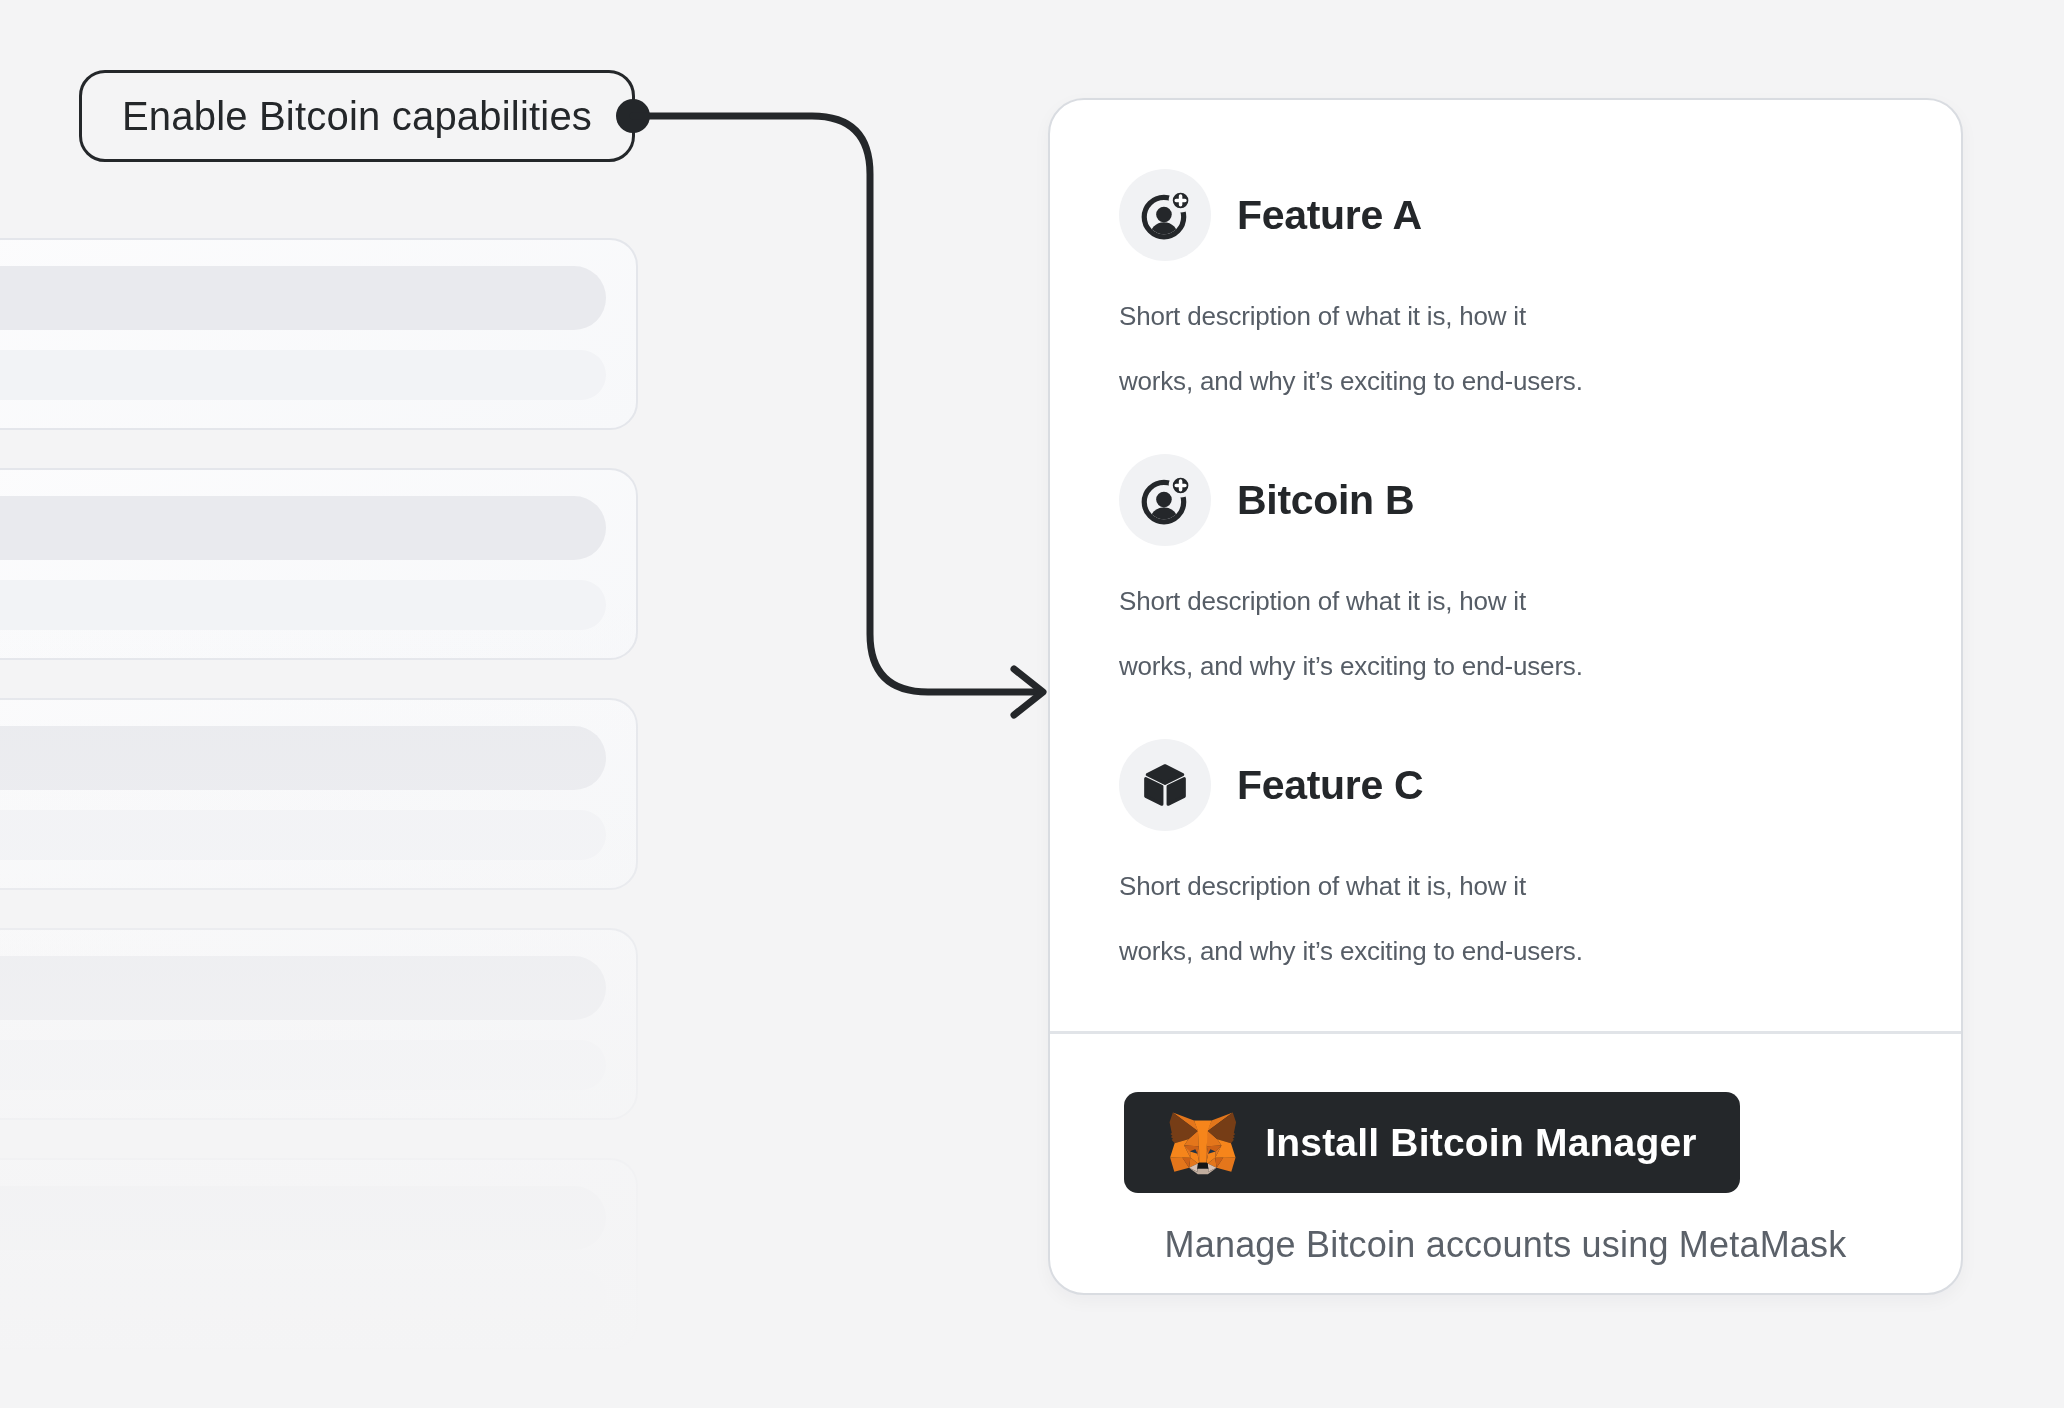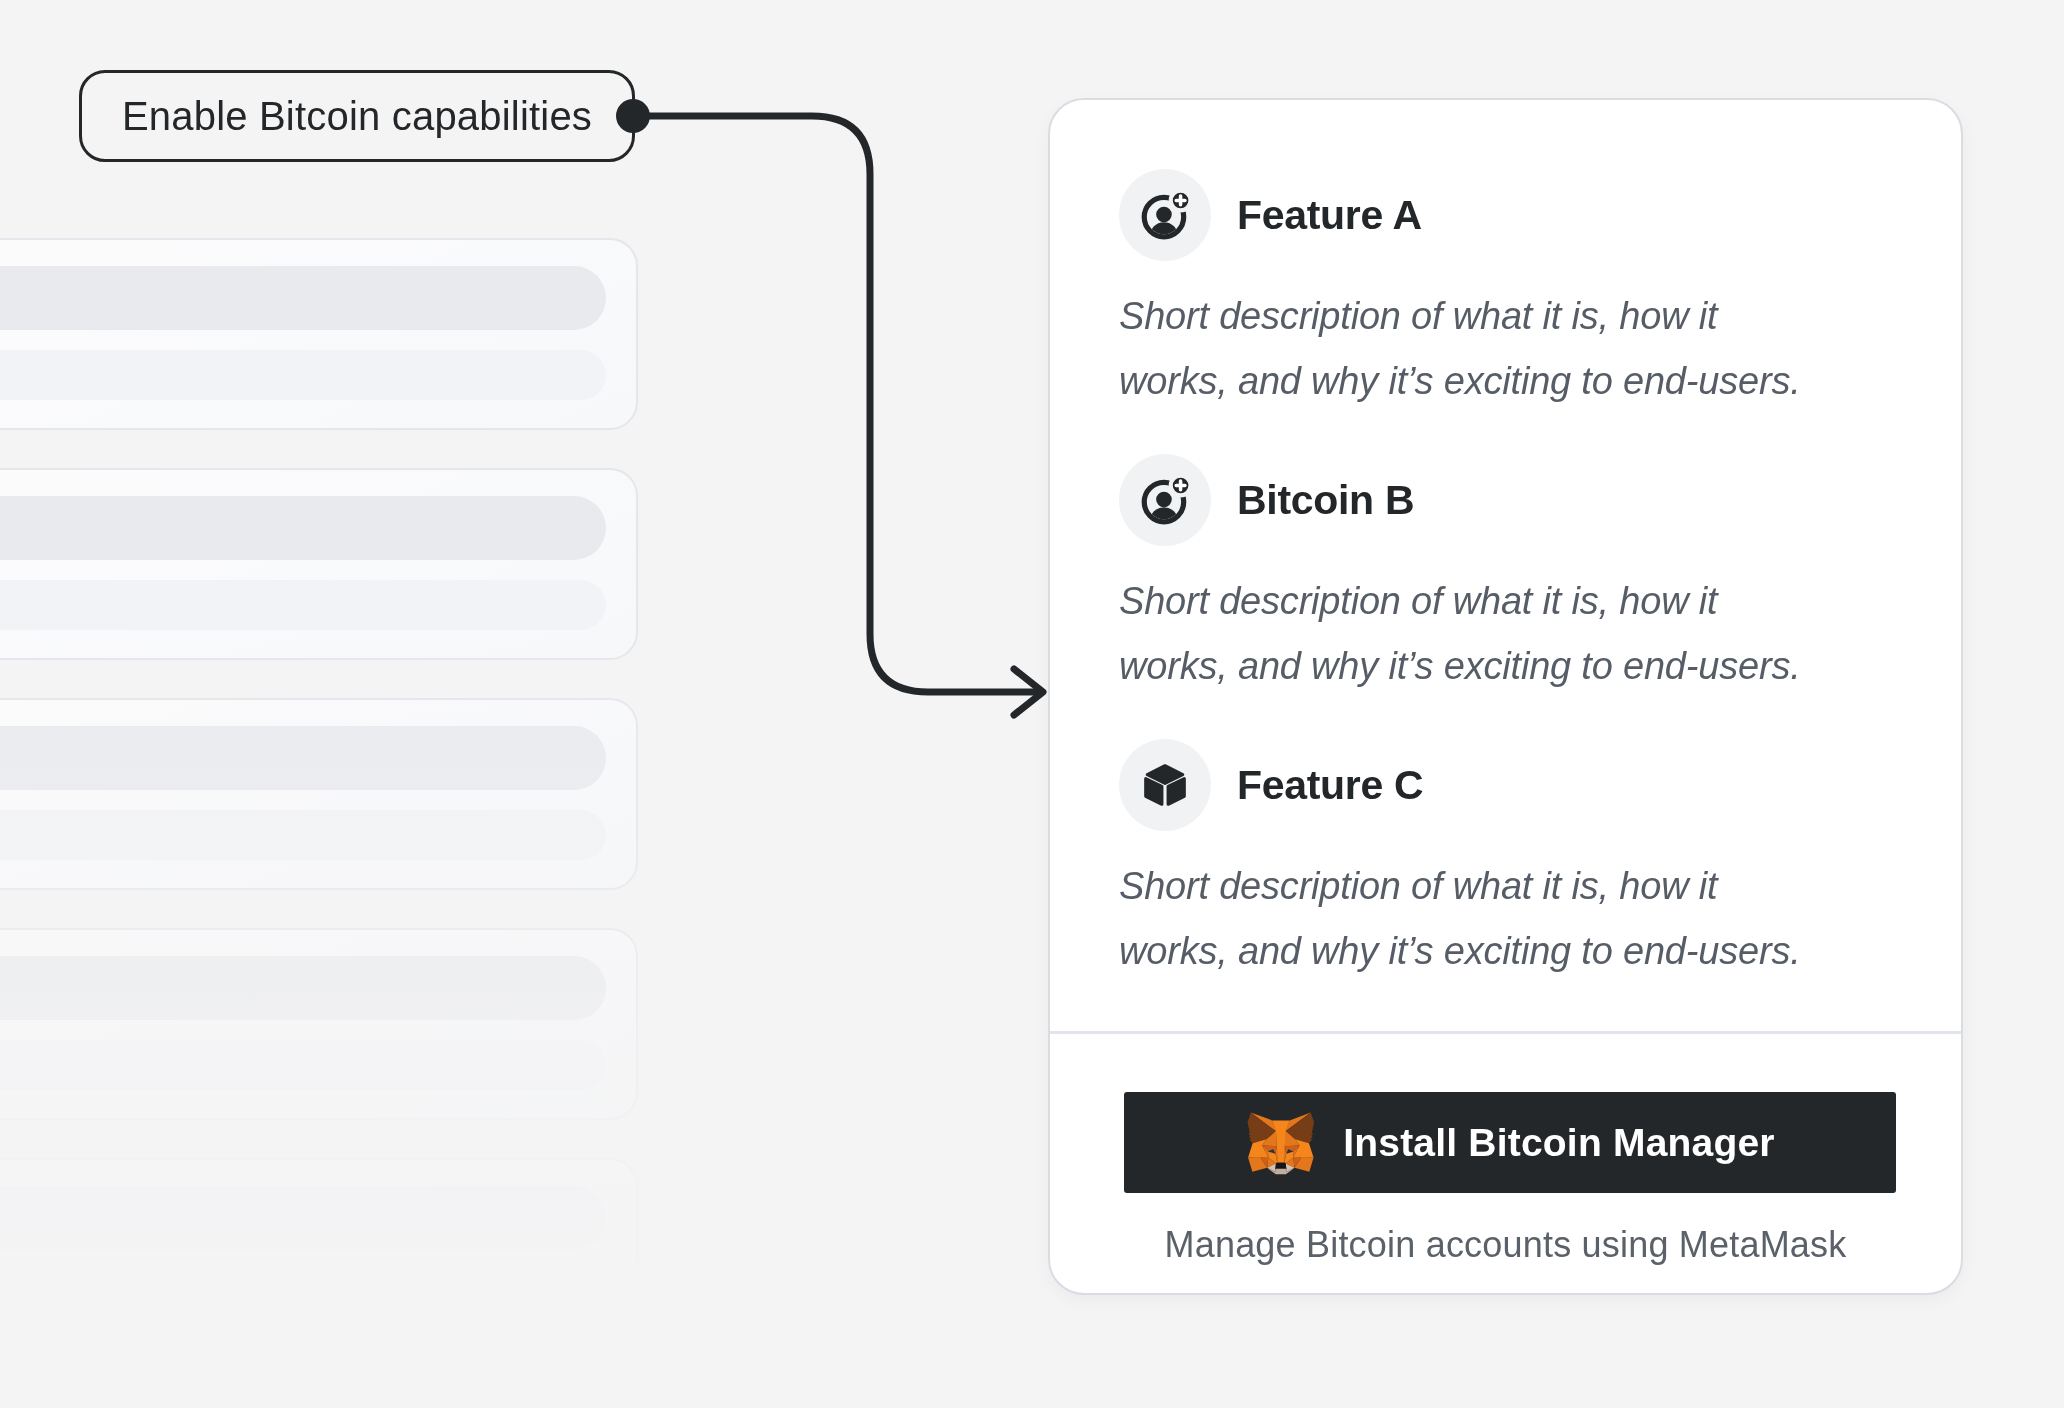--- a/index.html
+++ b/index.html
@@ -41,28 +41,28 @@
     box-shadow:0 6px 18px rgba(30,35,40,0.04);
   }
   .features { position:absolute; left:69px; top:69px; right:58px; }
   .feature { margin-bottom:40px; }
   .feature-head { display:flex; align-items:center; gap:26px; margin-bottom:23px; }
   .feature-icon-circle {
     width:92px; height:92px; border-radius:50%; background:#f1f2f4; flex:0 0 auto;
     display:flex; align-items:center; justify-content:center;
   }
   .feature-title { font-size:41px; font-weight:700; letter-spacing:-0.3px; color:#24272a; }
-  .feature-desc { font-size:38px; line-height:65px; color:#565d66; letter-spacing:-0.2px;font-style:italic; }
+  .feature-desc { font-size:26px; line-height:65px; color:#565d66; letter-spacing:-0.2px; }
   .feature-desc span { display:block; white-space:nowrap; }
 
   .card-divider { position:absolute; left:0; right:0; top:931px; height:3px; background:#e1e4e8; }
 
   .install-button {
-    position:absolute; left:74px; top:992px; width:772px; height:101px;
-    background:#24272a; border:none; border-radius:3px; cursor:pointer;
+    position:absolute; left:74px; top:992px; width:616px; height:101px;
+    background:#24272a; border:none; border-radius:14px; cursor:pointer;
     display:flex; align-items:center; justify-content:center; gap:26px;
   }
   .install-label { color:#ffffff; font-size:39px; font-weight:700; letter-spacing:0.2px; }
   .fox { width:72px; height:66px; flex:0 0 auto; }
 
   .card-caption {
     position:absolute; left:0; right:0; top:1124px; text-align:center;
     font-size:36px; color:#5b6169; letter-spacing:0.2px;
   }
 </style>

